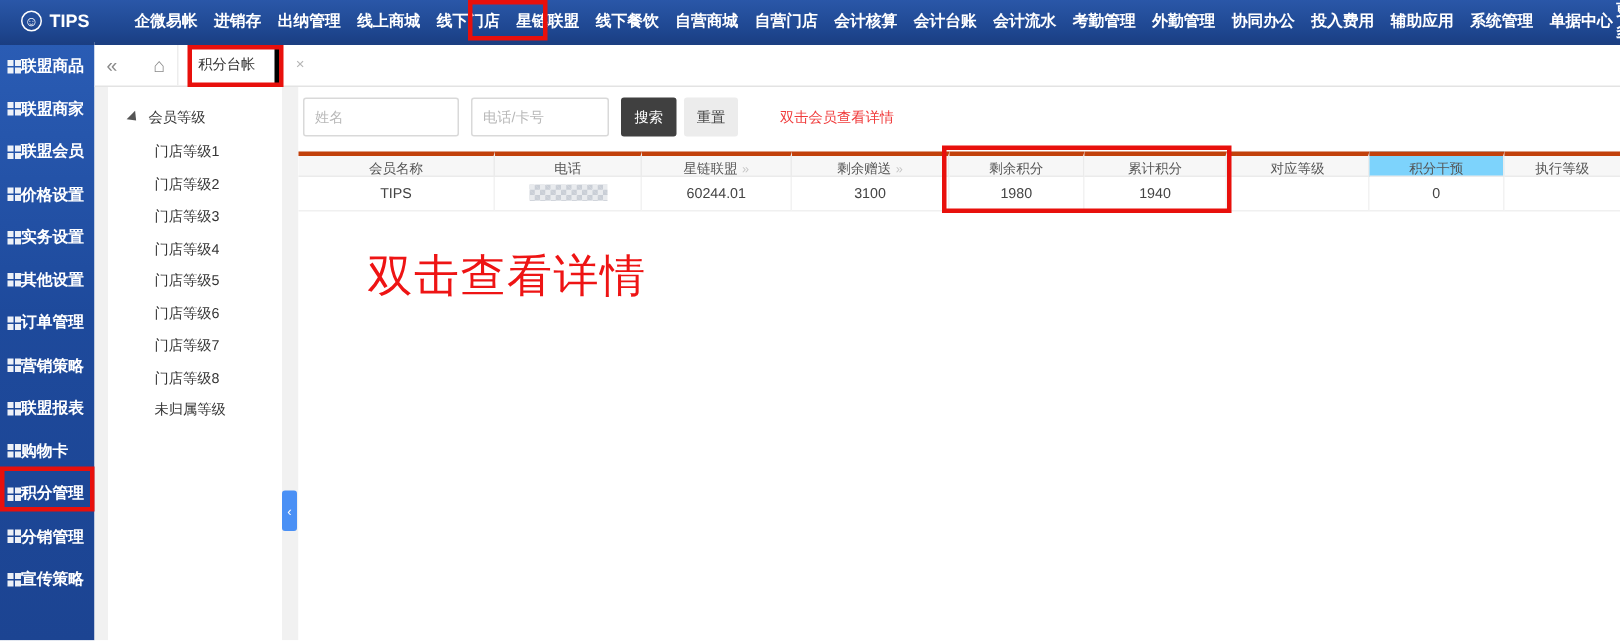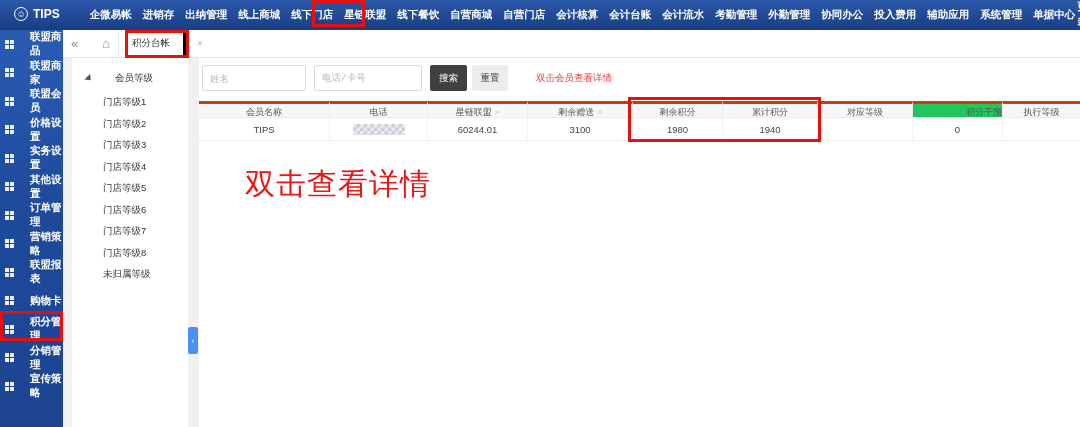--- a/index.html
+++ b/index.html
@@ -17,21 +17,21 @@
     background:linear-gradient(#fff,#fff),linear-gradient(#fff,#fff),linear-gradient(#fff,#fff);
     background-size:13px 2px,10px 2px,13px 2px; background-position:0 0,0 4px,0 8px; background-repeat:no-repeat; }
   .nav-items { display:flex; gap:7px; font-size:10.5px; font-weight:bold; white-space:nowrap; }
   .nav-item { padding:0 2px; line-height:26px; cursor:pointer; }
   .nav-right { margin-left:auto; display:flex; align-items:center; gap:12px; }
   .more { display:flex; align-items:center; gap:4px; font-size:10.5px; font-weight:bold; cursor:pointer; }
 
   
   .sidebar { position:absolute; left:0; top:30px; width:63px; height:397px;
     background:linear-gradient(180deg,#2a5cb4 0%,#1e4a9c 45%,#1c4492 100%); padding-top:0; }
-  .side-item { display:flex; align-items:center; gap:16px; padding-left:5px; height:28.5px;
+  .side-item { display:flex; align-items:center; gap:0; padding-left:5px; height:28.5px;
     color:#fff; font-size:10.5px; font-weight:bold; cursor:pointer; }
   .grid-icon { width:9px; height:9px; flex:none; opacity:.92;
     background:linear-gradient(#fff,#fff),linear-gradient(#fff,#fff),linear-gradient(#fff,#fff),linear-gradient(#fff,#fff);
     background-size:4px 4px; background-position:0 0,5px 0,0 5px,5px 5px; background-repeat:no-repeat; }
 
   
   .tabbar { position:absolute; left:63px; top:28px; width:1017px; height:30px; background:#fff;
     border-top:2px solid #1c3f82; border-bottom:1px solid #e3e3e3; display:flex; align-items:center; }
   .icon-collapse { margin-left:8px; color:#8a8a8a; font-size:13px; cursor:pointer; }
   .icon-home { margin-left:24px; color:#8a8a8a; font-size:13px; cursor:pointer; }
@@ -39,44 +39,44 @@
     border-left:1px solid #ededed; border-right:5px solid #000000; font-size:9.5px; color:#333; cursor:pointer; }
   .tab-close { margin-left:9px; color:#b5b5b5; font-size:10px; cursor:pointer; }
 
   
   .gutter1 { position:absolute; left:63px; top:58px; width:9px; height:369px; background:#f1f1f1; }
   .tree { position:absolute; left:72px; top:58px; width:116px; height:369px; background:#fff;
     font-size:9.5px; color:#333; }
   .gutter2 { position:absolute; left:188px; top:58px; width:11px; height:369px; background:#f1f1f1; }
   .collapse-handle { position:absolute; left:188px; top:327px; width:10px; height:27px; background:#4a90f5;
     border-radius:2px; color:#fff; font-size:9px; display:flex; align-items:center; justify-content:center; cursor:pointer; }
-  .tree-root { display:flex; align-items:center; gap:22px; padding:14px 0 6px 13px; cursor:pointer; }
+  .tree-root { display:flex; align-items:center; gap:6px; padding:14px 0 6px 13px; cursor:pointer; }
   .tree-caret { width:0; height:0; border-left:4px solid transparent; border-right:4px solid transparent;
     border-top:5px solid #555; transform:rotate(-45deg); }
   .tree-child { padding-left:31px; line-height:21.5px; cursor:pointer; }
 
   
   .main { position:absolute; left:199px; top:58px; width:881px; height:369px; background:#fff; }
   .search-row { position:absolute; left:0; top:7px; display:flex; align-items:center; height:26px; }
   .inp { height:26px; border:1px solid #d9d9d9; border-radius:2px; padding:0 7px;
     font-size:9.5px; color:#333; outline:none; font-family:inherit; }
   .inp::placeholder { color:#b8b8b8; }
   .inp-name { width:104px; margin-left:3px; }
-  .inp-card { width:108px; margin-left:8px;font-family:Liberation Mono, monospace; }
+  .inp-card { width:92px; margin-left:8px; }
   .btn { height:26px; border:none; border-radius:2px; font-size:9.5px; cursor:pointer; font-family:inherit; }
   .btn-search { margin-left:8px; width:37px; background:#404040; color:#fff; }
   .btn-reset { margin-left:5px; width:36px; background:#ececec; color:#444; }
   .hint { margin-left:28px; color:#f03b3b; font-size:9.5px; }
 
   .table { position:absolute; left:0; top:43px; width:881px; }
   .thead, .trow { display:grid; grid-template-columns:131px 98px 100px 105px 90px 95px 95px 90px 77px; }
   .th { height:17px; line-height:16px; background:#f7f7f7; border-top:3px solid #c2410c; border-bottom:1px solid #ebebeb;
     border-right:1px solid #ebebeb; font-size:9px; color:#555; text-align:center; }
   .th:last-child { border-right:none; }
-  .th.hl { background:#22c55e;text-align:right; }
+  .th.hl { background:#7dd3fc; }
   .sort { color:#c5c5c5; font-size:8.5px; margin-left:3px; }
   .td { height:23px; line-height:23px; border-bottom:1px solid #f0f0f0; border-right:1px solid #f2f2f2;
     font-size:9.5px; color:#444; text-align:center; }
   .td:last-child { border-right:none; }
   .mosaic { display:inline-block; vertical-align:middle; width:52px; height:11px; margin-top:-2px;
     background-image:linear-gradient(45deg,#c9ced6 26%,transparent 26%,transparent 74%,#c9ced6 74%),
                      linear-gradient(45deg,#c9ced6 26%,#e9ebee 26%,#e9ebee 74%,#c9ced6 74%);
     background-size:7px 7px; background-position:0 0,3.5px 3.5px; }
   .big-hint { position:absolute; left:46px; top:106px; font-size:30px; color:#ee1414; letter-spacing:1px; font-weight:500;text-align:center; }
 

